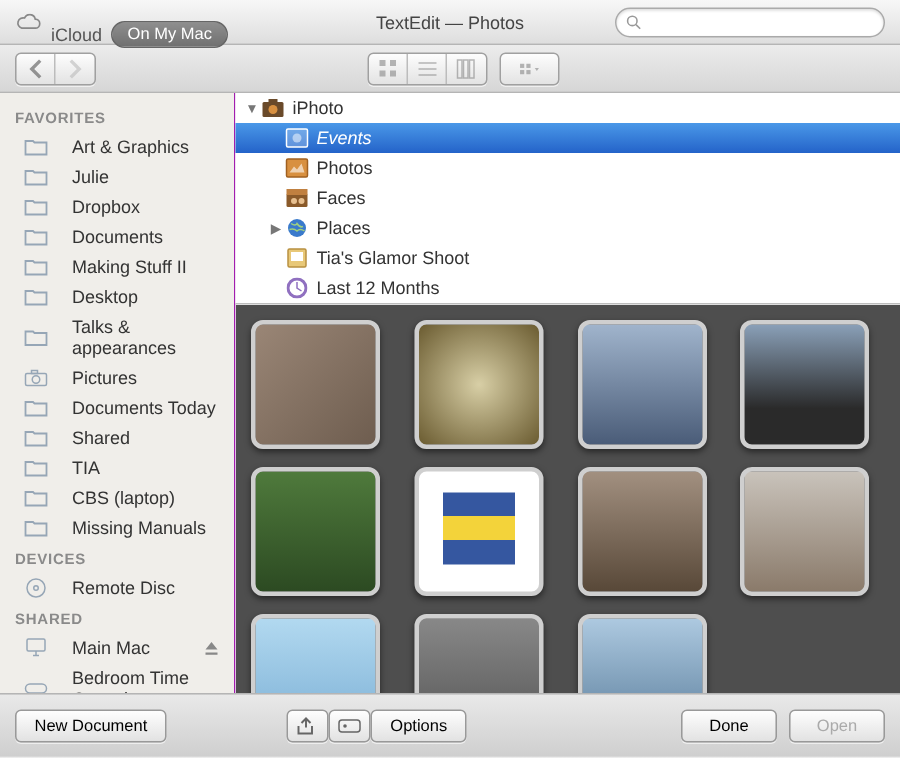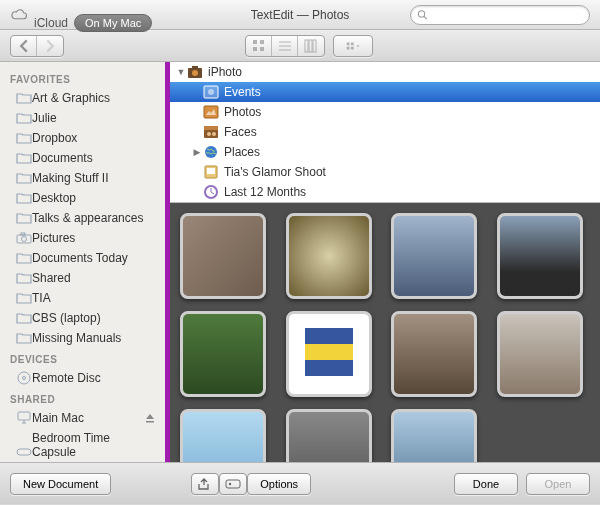--- a/index.html
+++ b/index.html
@@ -11,29 +11,29 @@
   .title-center { position: absolute; left: 50%; transform: translateX(-50%); font-size: 12px; color: #444; }
   .search { margin-left: auto; width: 180px; height: 20px; border-radius: 10px; border: 1px solid #aaa; background: #fff; display: flex; align-items: center; padding: 0 6px; box-shadow: inset 0 1px 2px rgba(0,0,0,.15);}
   .search input { border: none; outline: none; font-size: 11px; width: 100%; background: transparent; }
   .toolbar { height: 32px; display: flex; align-items: center; padding: 0 10px; background: linear-gradient(#ececec,#d6d6d6); border-bottom: 1px solid #b5b5b5; gap: 8px;}
   .seg { display: inline-flex; border: 1px solid #a0a0a0; border-radius: 4px; overflow: hidden; background: linear-gradient(#fdfdfd,#e3e3e3); box-shadow: 0 1px 0 rgba(255,255,255,.6);}
   .seg button { width: 26px; height: 20px; border: none; background: transparent; border-right: 1px solid #bcbcbc; display:flex;align-items:center;justify-content:center; cursor: pointer;}
   .seg button:last-child { border-right: none; }
   .seg svg { opacity: .6; width: 14px; height: 14px; }
   .spacer { flex: 0 0 165px; }
   .main { display: flex; height: 400px; }
-  .sidebar { width: 170px; background: #f0eeea; border-right: 5px solid #a21caf; overflow-y: auto; padding: 6px 0 10px 0;}
+  .sidebar { width: 157px; background: #f0eeea; border-right: 1px solid #a21caf; overflow-y: auto; padding: 6px 0 10px 0;}
   .sb-header { font-size: 10px; font-weight: bold; color: #8a8a8a; letter-spacing: .5px; padding: 6px 10px 3px 10px; text-transform: uppercase;}
-  .sb-item { display: flex; align-items: flex-end; gap: 0; padding: 3px 8px 3px 16px; font-size: 12px; color: #333; cursor: pointer; position: relative;}
+  .sb-item { display: flex; align-items: center; gap: 16px; padding: 3px 8px 3px 16px; font-size: 12px; color: #333; cursor: pointer; position: relative;}
   .sb-icon { width: 16px; height: 14px; flex-shrink: 0; display:flex;align-items:center;justify-content:center;}
   .sb-eject { position:absolute; right: 10px; top: 4px; }
   .content { flex: 1; display: flex; flex-direction: column; background: #fff; }
   .outline { border-bottom: 1px solid #bdbdbd; background: #fff; }
   .o-row { display: flex; align-items: center; height: 20px; font-size: 12px; color: #333; cursor: pointer; }
-  .o-row.selected { background: linear-gradient(#4a98e8,#2463c9); color: #fff; }
+  .o-row.selected { background: linear-gradient(#4a98e8,#2463c9); color: #fff; font-style: italic; }
   .o-tri { width: 10px; text-align: center; font-size: 9px; color: #777; }
   .o-row.selected .o-tri { color: #fff; }
   .o-pad0 { padding-left: 6px; } .o-pad1 { padding-left: 22px; }
   .o-icon { width: 18px; height: 16px; margin-right: 4px; display:inline-flex;align-items:center;justify-content:center;}
   .thumbs { flex: 1; background: #4e4e4e; padding: 10px 10px 0 10px; overflow: auto; display: grid; grid-template-columns: repeat(4, 1fr); gap: 12px; position: relative;}
   .thumbs::before { content:""; position:absolute; top:-1px; left:50%; transform:translateX(-50%); width:26px; height:10px; background: radial-gradient(circle at 50% 100%, #4e4e4e 30%, transparent 31%); }
   .thumb { width: 86px; height: 86px; border-radius: 8px; border: 3px solid #cfcfcf; box-shadow: 0 2px 4px rgba(0,0,0,.5); background-size: cover; background-position: center; }
   .footer { height: 42px; display:flex; align-items:center; padding: 0 10px; background: linear-gradient(#e9e9e9,#cfcfcf); border-top:1px solid #b5b5b5; }
   .btn { height: 22px; padding: 0 12px; font-size: 11px; border-radius: 4px; border: 1px solid #999; background: linear-gradient(#fefefe,#e2e2e2); box-shadow: 0 1px 0 rgba(255,255,255,.6); cursor:pointer; display:inline-flex;align-items:center;justify-content:center;}
   .btn.icon-only { padding: 0; width: 28px; }

